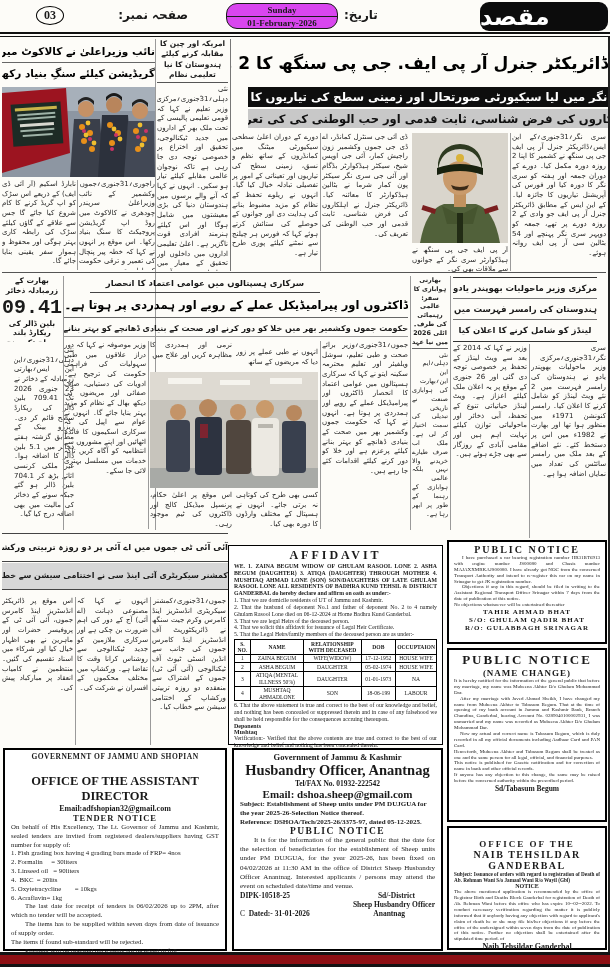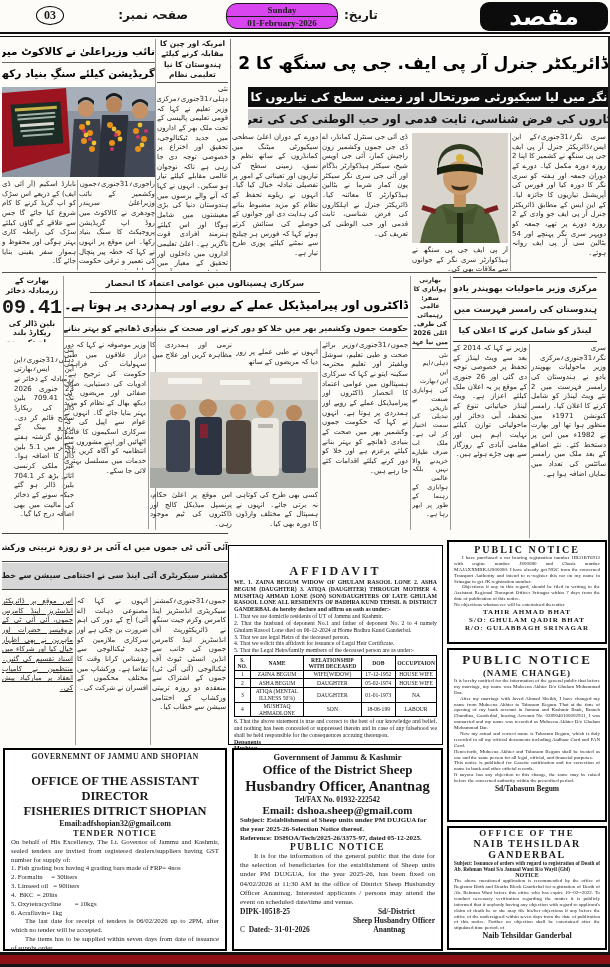--- a/index.html
+++ b/index.html
@@ -9,21 +9,21 @@
   .u{font-family:"DejaVu Sans",sans-serif;direction:rtl;}
   .ucol{font-size:7px;line-height:1.38;text-align:justify;color:#222;overflow:hidden;}
   .ulead{font-weight:bold;}
   .vr{position:absolute;width:1px;background:#9a9a9a;}
   .center{text-align:center;}
   .nowrap{white-space:nowrap;overflow:hidden;}
   .bx{position:absolute;background:#fff;border:2px solid #000;box-sizing:border-box;}
   .en{font-family:"Liberation Serif",serif;}
   .jt{text-align:justify;}
   
-  .masthead{background:#0c0c0c;border-radius:9px;color:#fff;display:flex;align-items:center;justify-content:center;}
+  .masthead{background:#0c0c0c;border-radius:9px;color:#fff;display:flex;align-items:center;}
   .datepill{border:1.5px solid #1a1a1a;border-radius:11px;box-sizing:border-box;text-align:center;background:#d946ef;}
   .datepill .row1{border-bottom:1px solid #1a1a1a;}
   .pgcircle{border:1.5px solid #000;border-radius:50%;display:inline-block;box-sizing:border-box;
             font-weight:bold;text-align:center;}
   .bar-dark{background:#0e0e0e;color:#fff;font-weight:bold;display:flex;align-items:center;justify-content:center;}
   .bar-light{background:#c8c8c8;color:#111;font-weight:bold;display:flex;align-items:center;justify-content:center;}
   .headline-big{font-weight:bold;color:#000;}
   
   .notice-title{font-weight:bold;text-align:center;letter-spacing:2px;}
   .tinybody{font-size:5.2px;line-height:1.18;text-align:justify;}
@@ -207,25 +207,25 @@
   <div class="ulead nowrap center" style="font-size:8.5px;line-height:20px;">لینڈز کو شامل کرنے کا اعلان کیا</div>
 </div>
 <div class="abs u ucol" style="left:531px;top:344px;width:75px;height:194px;">سری نگر؍31جنوری؍مرکزی وزیر ماحولیات بھوپندر یادو نے ہندوستان کی رامسر فہرست میں 2 نئے ویٹ لینڈز کو شامل کرنے کا اعلان کیا۔ رامسر کنونشن 1971ء میں منظور ہوا تھا اور بھارت نے 1982ء میں اس پر دستخط کئے۔ نئے اضافے کے بعد ملک میں رامسر سائٹس کی تعداد میں نمایاں اضافہ ہوا ہے۔</div>
 <div class="abs u ucol" style="left:453px;top:344px;width:74px;height:194px;">وزیر نے کہا کہ 2014 کے بعد سے ویٹ لینڈز کے تحفظ پر خصوصی توجہ دی گئی اور 26 جنوری کے موقع پر یہ اعلان ملک کیلئے اعزاز ہے۔ ویٹ لینڈز حیاتیاتی تنوع کے تحفظ، آبی ذخائر اور ماحولیاتی توازن کیلئے نہایت اہم ہیں اور مقامی آبادی کے روزگار سے بھی جڑے ہوئے ہیں۔</div>
 <div class="vr" style="left:529px;top:344px;height:194px;"></div>
 
 <div class="abs u ulead nowrap center" style="left:2px;top:533px;width:226px;height:27px;font-size:8.5px;line-height:27px;border-top:1px solid #444;border-bottom:1px solid #444;">آئی آئی ٹی جموں میں اے آئی پر دو روزہ تربیتی ورکشاپ کا اختتام</div>
 <div class="abs u ulead nowrap center" style="left:2px;top:563px;width:226px;height:26px;font-size:8px;line-height:26px;background:#d7d7d7;border-bottom:1px solid #444;">کمشنر سیکریٹری آئی اینڈ سی نے اختتامی سیشن سے خطاب کیا</div>
 <div class="abs u ucol" style="left:152px;top:597px;width:74px;height:148px;">جموں؍31جنوری؍کمشنر سیکریٹری انڈسٹریز اینڈ کامرس وکرم جیت سنگھ نے ڈائریکٹوریٹ آف انڈسٹریز اینڈ کامرس جموں کی جانب سے انڈین انسٹی ٹیوٹ آف ٹیکنالوجی (آئی آئی ٹی) جموں کے اشتراک سے منعقدہ دو روزہ تربیتی ورکشاپ کے اختتامی سیشن سے خطاب کیا۔</div>
 <div class="abs u ucol" style="left:77px;top:597px;width:71px;height:148px;">انہوں نے کہا کہ مصنوعی ذہانت (اے آئی) آج کے دور کی اہم ضرورت بن چکی ہے اور سرکاری ملازمین کو جدید ٹیکنالوجی سے روشناس کرانا وقت کا تقاضا ہے۔ ورکشاپ میں مختلف محکموں کے افسران نے شرکت کی۔</div>
-<div class="abs u ucol" style="left:2px;top:597px;width:71px;height:148px;text-decoration:underline;">اس موقع پر ڈائریکٹر انڈسٹریز اینڈ کامرس جموں، آئی آئی ٹی کے پروفیسر حضرات اور ماہرین نے بھی اظہار خیال کیا اور شرکاء میں اسناد تقسیم کی گئیں۔ منتظمین نے کامیاب انعقاد پر مبارکباد پیش کی۔</div>
+<div class="abs u ucol" style="left:2px;top:597px;width:71px;height:148px;">اس موقع پر ڈائریکٹر انڈسٹریز اینڈ کامرس جموں، آئی آئی ٹی کے پروفیسر حضرات اور ماہرین نے بھی اظہار خیال کیا اور شرکاء میں اسناد تقسیم کی گئیں۔ منتظمین نے کامیاب انعقاد پر مبارکباد پیش کی۔</div>
 <div class="vr" style="left:75px;top:597px;height:148px;"></div>
 <div class="vr" style="left:150px;top:597px;height:148px;"></div>
 
-<div class="bx en" style="left:228px;top:545px;width:215px;height:200px;border-width:1.5px;padding:18px 5px;">
+<div class="bx en" style="left:228px;top:545px;width:215px;height:200px;border-width:1.5px;padding:2px 5px;">
   <div class="notice-title" style="font-size:12px;letter-spacing:3px;">AFFIDAVIT</div>
   <div class="tinybody" style="font-weight:bold;font-size:5.8px;">WE. 1. ZAINA BEGUM WIDOW OF GHULAM RASOOL LONE 2. ASHA BEGUM (DAUGHTER) 3. ATIQA (DAUGHTER) THROUGH MOTHER 4. MUSHTAQ AHMAD LONE (SON) SON/DAUGHTERS OF LATE GHULAM RASOOL LONE ALL RESIDENTS OF BADHRA KUND TEHSIL &amp; DISTRICT GANDERBAL do hereby declare and affirm on oath as under:-</div>
   <div class="tinybody" style="font-size:5.8px;">1. That we are domicile residents of UT of Jammu and Kashmir.</div>
   <div class="tinybody" style="font-size:5.8px;">2. That the husband of deponent No.1 and father of deponent No. 2 to 4 namely Ghulam Rasool Lone died on 06-12-2024 at Home Badhra Kund Ganderbal.</div>
   <div class="tinybody" style="font-size:5.8px;">3. That we are legal Heirs of the deceased person.</div>
   <div class="tinybody" style="font-size:5.8px;">4. That we solicit this affidavit for issuance of Legal Heir Certificate.</div>
   <div class="tinybody" style="font-size:5.8px;">5. That the Legal Heirs/family members of the deceased person are as under:-</div>
   <table class="aff-table">
     <tbody>
         <tr>
@@ -287,33 +287,32 @@
   <div class="tinybody" style="font-size:5px;">It is hereby notified for the information of the general public that before my marriage, my name was Mubeena Akhter D/o Ghulam Mohammad Dar.</div>
   <div class="tinybody" style="font-size:5px;text-indent:6px;">After my marriage with Javed Ahmad Sheikh, I have changed my name from Mubeena Akhter to Tabasum Begum. That at the time of opening of my bank account in Jammu and Kashmir Bank, Branch Chundina, Ganderbal, bearing Account No. 0289040100002931, I was unmarried and my name was recorded as Mubeena Akhter D/o Ghulam Mohammad Dar.</div>
   <div class="tinybody" style="font-size:5px;text-indent:6px;">Now my actual and correct name is Tabasum Begum, which is duly recorded in all my official documents including Aadhaar Card and PAN Card.</div>
   <div class="tinybody" style="font-size:5px;">Henceforth, Mubeena Akhter and Tabasum Begum shall be treated as one and the same person for all legal, official, and financial purposes.</div>
   <div class="tinybody" style="font-size:5px;">This notice is published for Gazette notification and for correction of name in bank and other official records.</div>
   <div class="tinybody" style="font-size:5px;">If anyone has any objection to this change, the same may be raised before the concerned authority within the prescribed period.</div>
   <div class="center" style="font-size:7.5px;font-weight:bold;">Sd/Tabasum Begum</div>
   <div class="center" style="font-size:7.5px;font-weight:bold;margin-top:48px;">W/o Javed Ahmad Sheikh</div>
 </div>
 
-<div class="bx en" style="left:447px;top:826px;width:160px;height:124px;border-width:2.5px;padding:0 5px;">
+<div class="bx en" style="left:447px;top:826px;width:160px;height:124px;border-width:2.5px;padding:11px 5px;">
   <div class="notice-title" style="font-size:9px;letter-spacing:2px;">OFFICE OF THE</div>
   <div class="notice-title" style="font-size:10px;letter-spacing:1.5px;">NAIB TEHSILDAR GANDERBAL</div>
   <div class="tinybody" style="font-size:5.2px;font-weight:bold;">Subject: Issuance of orders with regard to registration of Death of  Ab. Rehman Wani S/o Jamaal Wani R/o Wayil (Gbl)</div>
   <div class="center" style="font-size:6px;font-weight:bold;">NOTICE</div>
   <div class="tinybody" style="font-size:5px;">The above mentioned application is recommended by the office of Registrar Birth and Deaths Block Ganderbal for registration of Death of Ab. Rehman Wani before this office who has expire 10--02--2022. To conduct necessary verification regarding the matter it is publicly informed that if anybody having any objection with regard to applicant's claim of death he or she may file his/her objections if any before the office of the undersigned within seven days from the date of publication of this notice. Further no objection shall be entertained after the stipulated time period. of</div>
   <div class="center" style="font-size:8px;font-weight:bold;">Naib Tehsildar Ganderbal</div>
 </div>
 
 <div class="bx en" style="left:3px;top:748px;width:224px;height:203px;border-width:2px;padding:2px 6px;">
   <div class="center" style="font-size:7.5px;font-weight:bold;letter-spacing:0.5px;">GOVERNEMNT OF JAMMU AND SHOPIAN</div>
   <div class="center" style="font-size:12.5px;font-weight:bold;margin-top:13px;">OFFICE OF THE ASSISTANT DIRECTOR</div>
-  <div class="center" style="font-size:12.5px;font-weight:bold;">FISHERIES DITRICT SHOPIAN</div>
   <div class="center" style="font-size:8px;font-weight:bold;">Email:adfshopian32@gmail.com</div>
   <div class="center" style="font-size:8.5px;font-weight:bold;letter-spacing:1px;">TENDER NOTICE</div>
   <div class="jt" style="font-size:6.8px;line-height:1.3;">On behalf of His Excellency, The Lt. Governor of Jammu and Kashmir, sealed tenders are invited from registered dealers/suppliers having GST number for supply of:</div>
   <div style="font-size:6.8px;line-height:1.3;">1. Fish grading box having 4 grading bars made of FRP= 4nos</div>
   <div style="font-size:6.8px;line-height:1.3;white-space:pre;">2. Formalin     = 30liters</div>
   <div style="font-size:6.8px;line-height:1.3;white-space:pre;">3. Linseed oil   = 90liters</div>
   <div style="font-size:6.8px;line-height:1.3;white-space:pre;">4.  BKC  = 20lits</div>
   <div style="font-size:6.8px;line-height:1.3;white-space:pre;">5. Oxytetracycline        = 10kgs</div>
   <div style="font-size:6.8px;line-height:1.3;">6. Acraflavin= 1kg</div>
   <div class="jt" style="font-size:6.8px;line-height:1.3;text-indent:14px;">The last date for receipt of tenders is 06/02/2026 up to 2PM, after which no tender will be accepted.</div>
@@ -323,21 +322,20 @@
   <div style="display:flex;justify-content:space-between;">
     <span style="font-size:8px;font-weight:bold;">DIPK-10512/25</span>
     <span style="font-size:8px;font-weight:bold;margin-right:40px;">Sd/-</span>
   </div>
   <div style="text-align:right;" style2="" class="en">Assistent Director Fisheries,</div>
 
 </div>
 
 <div class="bx en" style="left:232px;top:748px;width:211px;height:203px;border-width:2px;padding:2px 6px;">
   <div class="center" style="font-size:8.5px;font-weight:bold;">Government of Jammu &amp; Kashmir</div>
-  <div class="center" style="font-size:13px;font-weight:bold;">Office of the District Sheep</div>
   <div class="center" style="font-size:14.5px;font-weight:bold;">Husbandry Officer, Anantnag</div>
   <div class="center" style="font-size:7.5px;font-weight:bold;">Tel/FAX No. 01932-222542</div>
   <div class="center" style="font-size:11px;font-weight:bold;">Email:  dshoa.sheep@gmail.com</div>
   <div style="font-size:7px;font-weight:bold;line-height:1.25;">Subject: Establishment of Sheep units under PM DUJGUA for the year 2025-26-Selection  Notice thereof.</div>
   <div style="font-size:7px;font-weight:bold;line-height:1.25;">Reference: DSHOA/Tech/2025-26/3375-97, dated 05-12-2025.</div>
   <div class="center" style="font-size:9.5px;font-weight:bold;letter-spacing:1.5px;">PUBLIC NOTICE</div>
   <div class="jt" style="font-size:7px;line-height:1.3;text-indent:14px;">It is for the information of the general public that the date for the selection of beneficiaries for the establishment of Sheep units under PM DUJGUA, for the year 2025-26, has been fixed on 04/02/2026 at 11:30 AM in the office of District Sheep Husbandry Officer Anantnag. Interested applicants / persons may attend the event on scheduled date/time and venue.</div>
   <div style="display:flex;justify-content:space-between;">
     <span style="font-size:7.5px;font-weight:bold;">DIPK-10518-25</span>
     <span style="font-size:7.5px;font-weight:bold;margin-right:20px;">Sd/-District</span>

